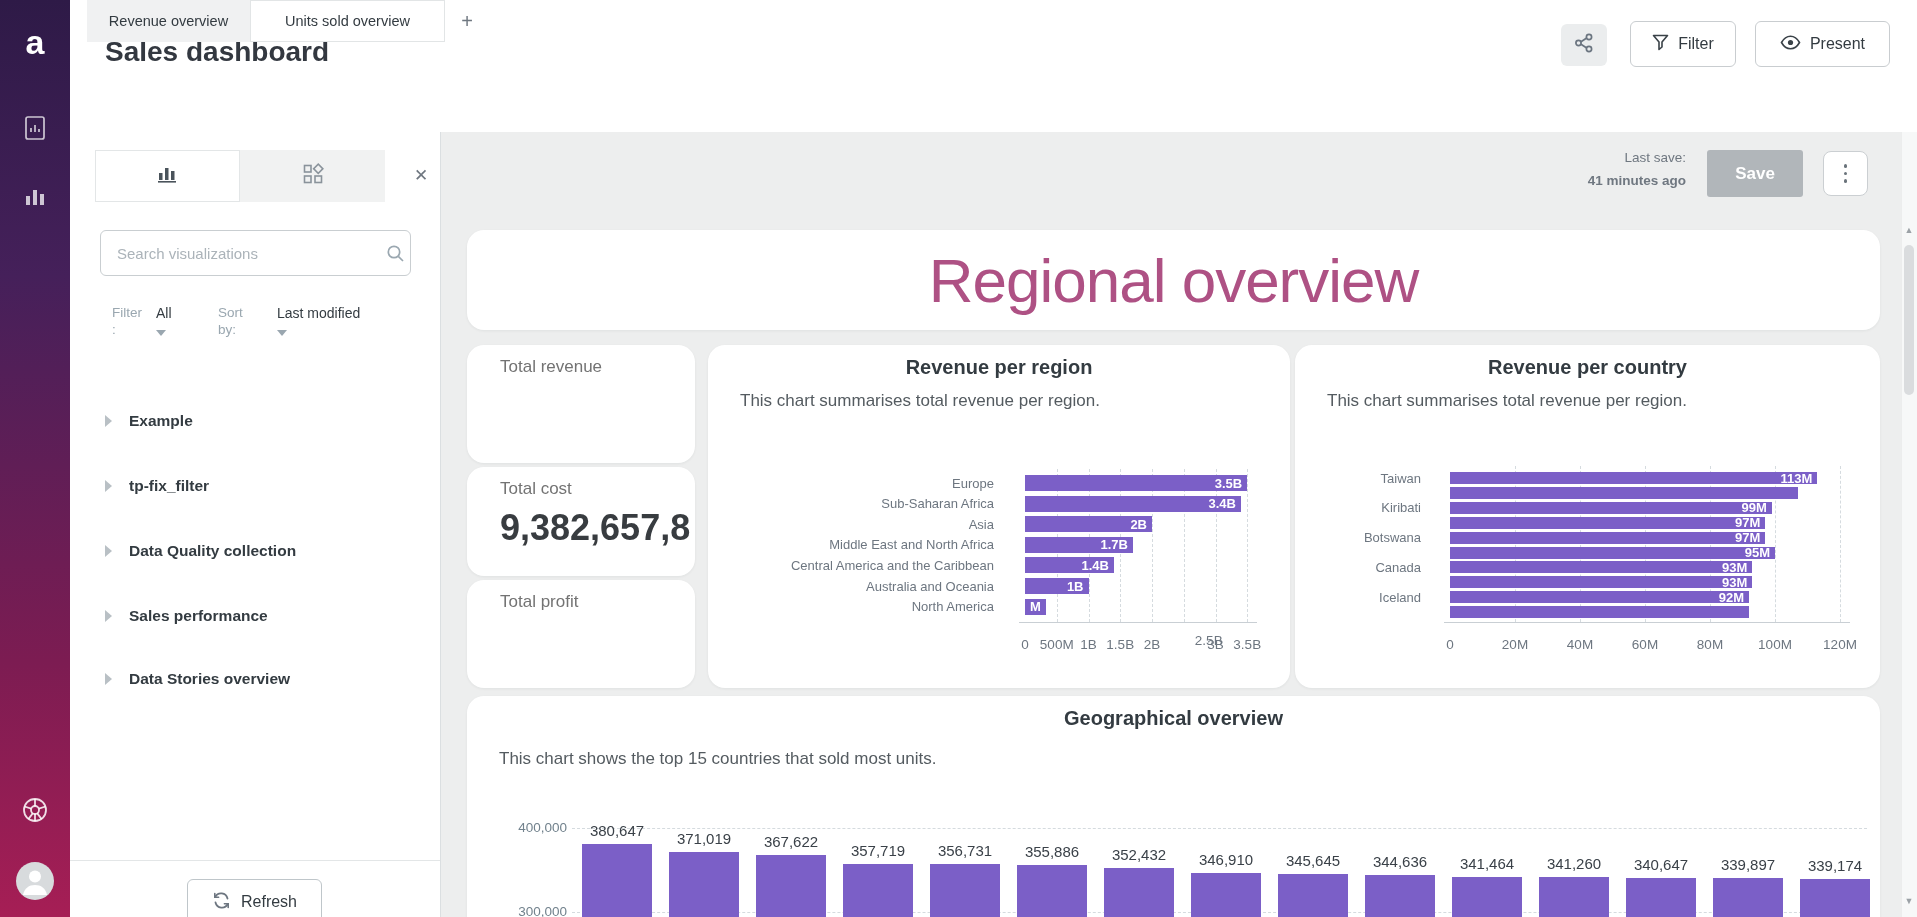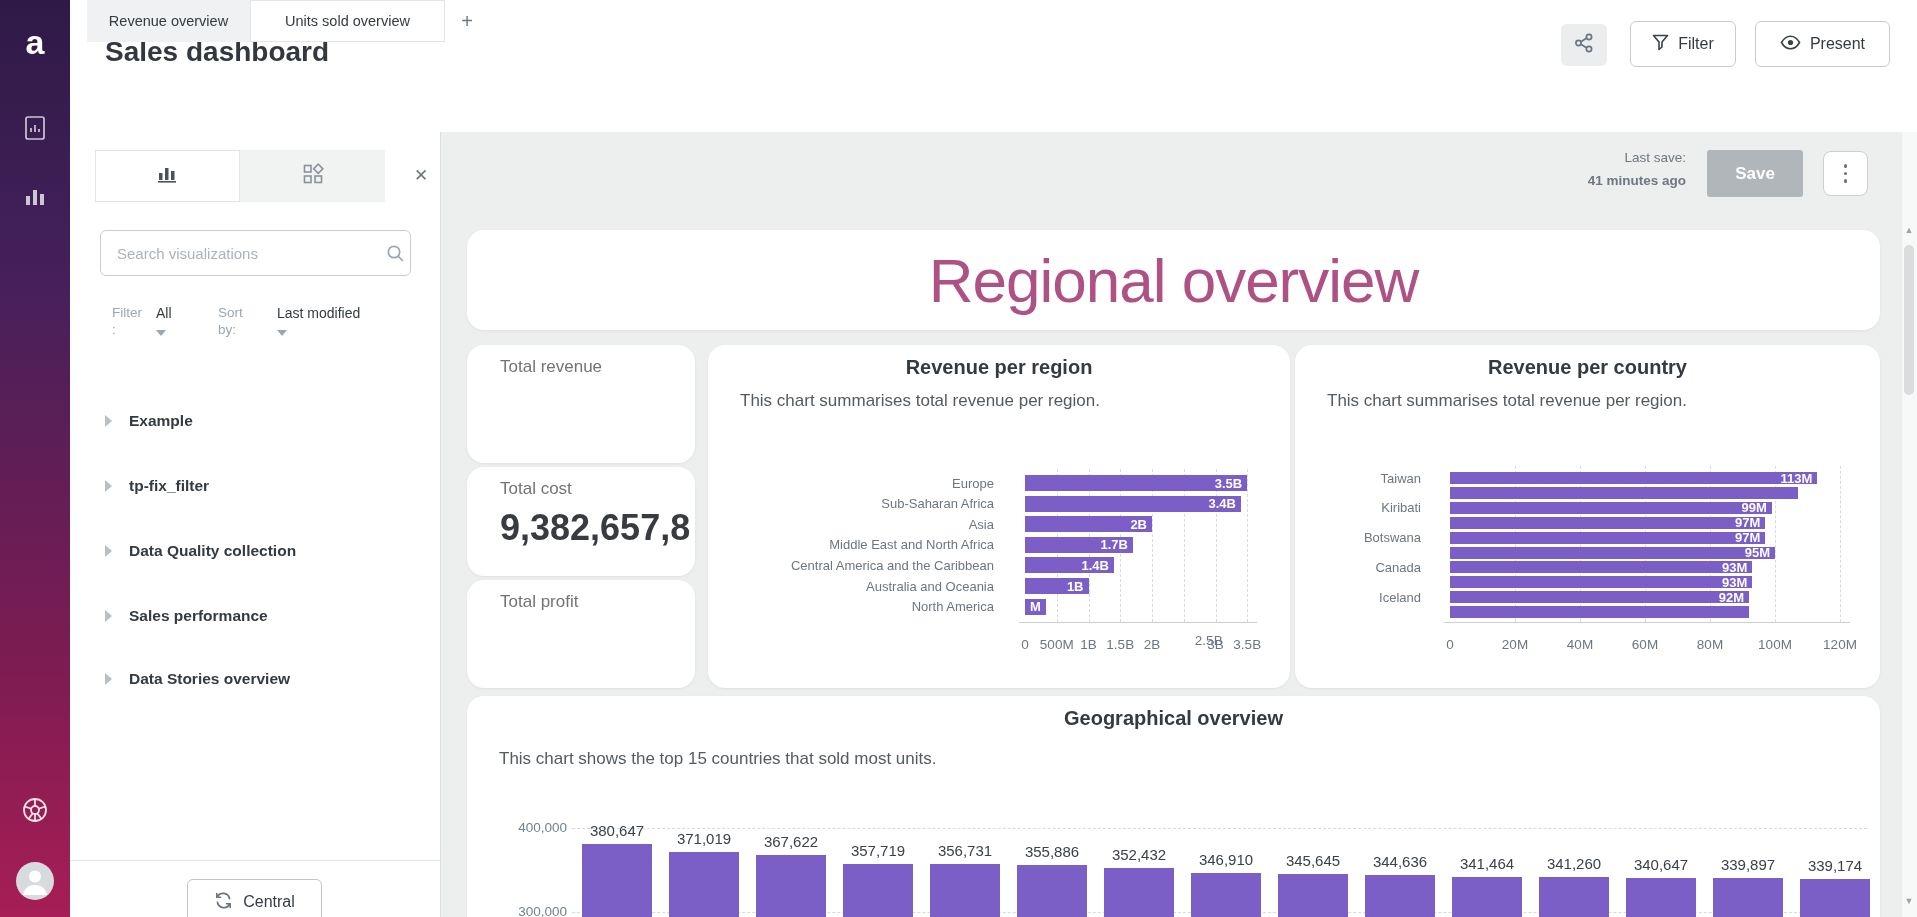--- a/index.html
+++ b/index.html
@@ -221,21 +221,21 @@
 
   <div class="abs" id="panel-divider"></div>
   <div class="abs" id="refresh-btn">
     <span>
       <svg width="19" height="19" viewBox="0 0 19 19" fill="none" stroke="#6D7680" stroke-width="1.8" stroke-linecap="round">
         <path d="M15.5 7.5A6.6 6.6 0 0 0 3.2 6"></path>
           <path d="M3.5 11.5A6.6 6.6 0 0 0 15.8 13"></path>
         <path d="M2.8 2.5v3.8h3.8M16.2 16.5v-3.8h-3.8" stroke-width="1.6"></path>
       </svg>
     </span>
-    <span>Central</span>
+    <span>Refresh</span>
   </div>
 </div>
 
 <div class="abs savetxt" style="left:1526px;top:150px;">Last save:</div>
 <div class="abs savetxt" style="left:1526px;top:173px;font-weight:bold;">41 minutes ago</div>
 <button class="abs" id="save-btn">Save</button>
 <div class="abs" id="kebab-btn">
   <span class="dot"></span>
     <span class="dot"></span>
     <span class="dot"></span>

